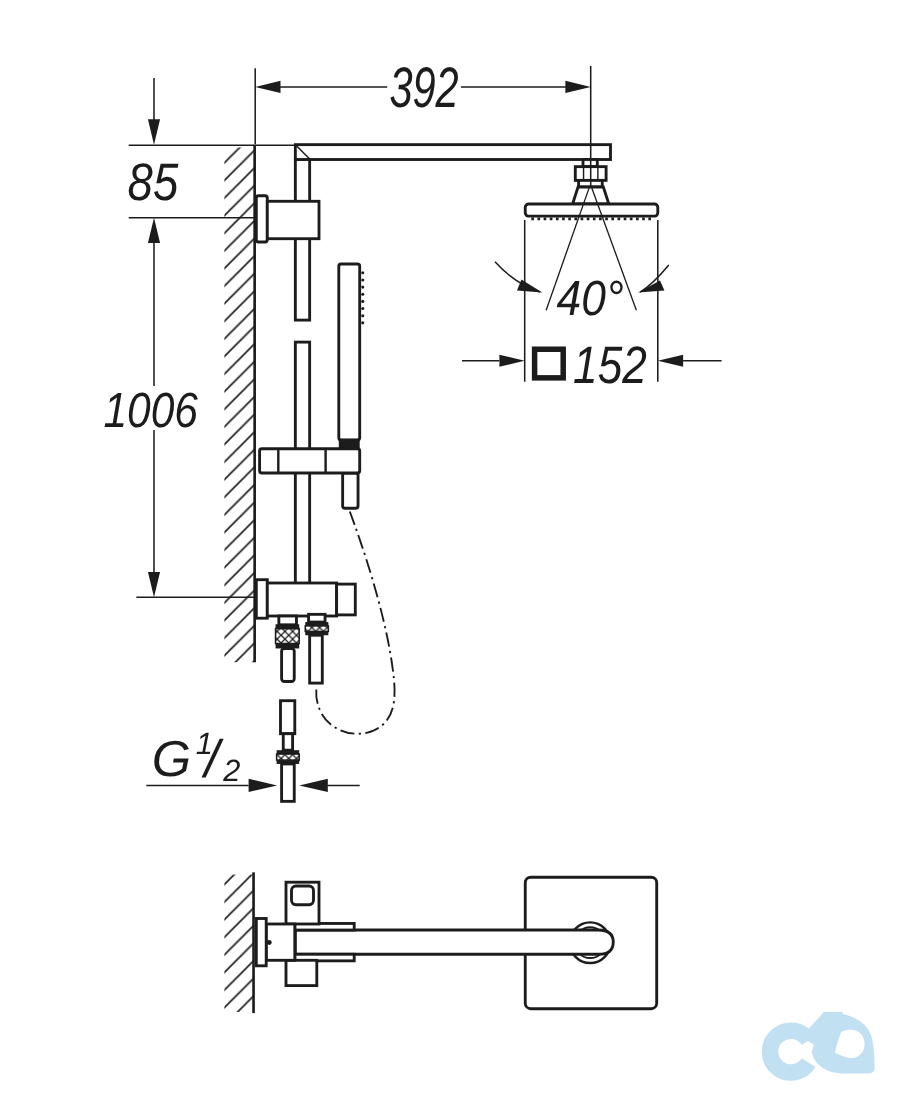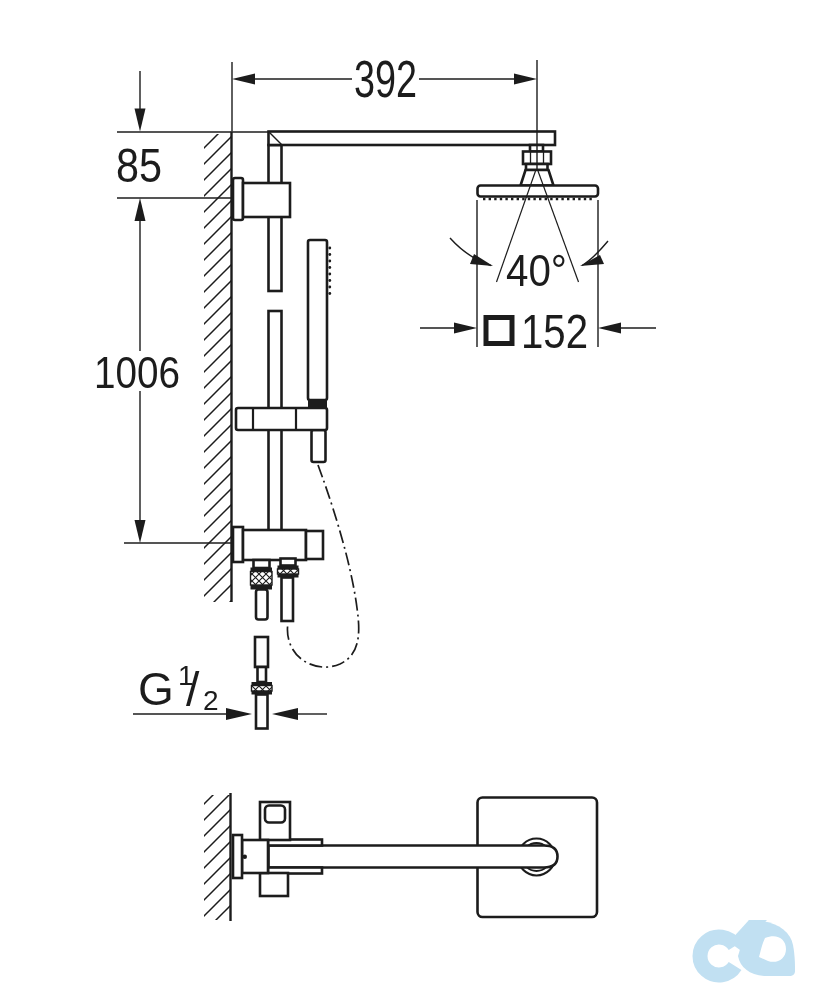--- a/index.html
+++ b/index.html
@@ -1,16 +1,16 @@
 <!DOCTYPE html>
 <html><head>
 <meta charset="utf-8">
 <style>
   html,body{margin:0;padding:0;background:#ffffff;}
-  .canvas{position:relative;width:833px;height:1000px;background:#ffffff;overflow:hidden;}
+  .canvas{position:relative;width:833px;height:1000px;background:#ffffff;overflow:hidden;font-style:italic;}
   svg{display:block;}
   text.dim{font-family:"Liberation Sans","DejaVu Sans",sans-serif;fill:#1c1c1c;}
   .part{fill:#ffffff;stroke:#1c1c1c;stroke-width:2.6;}
   .thin{stroke:#1c1c1c;stroke-width:1.4;fill:none;}
   .arrow{fill:#1c1c1c;stroke:none;}
 </style>
 </head>
 <body>
 
 <div class="canvas">

